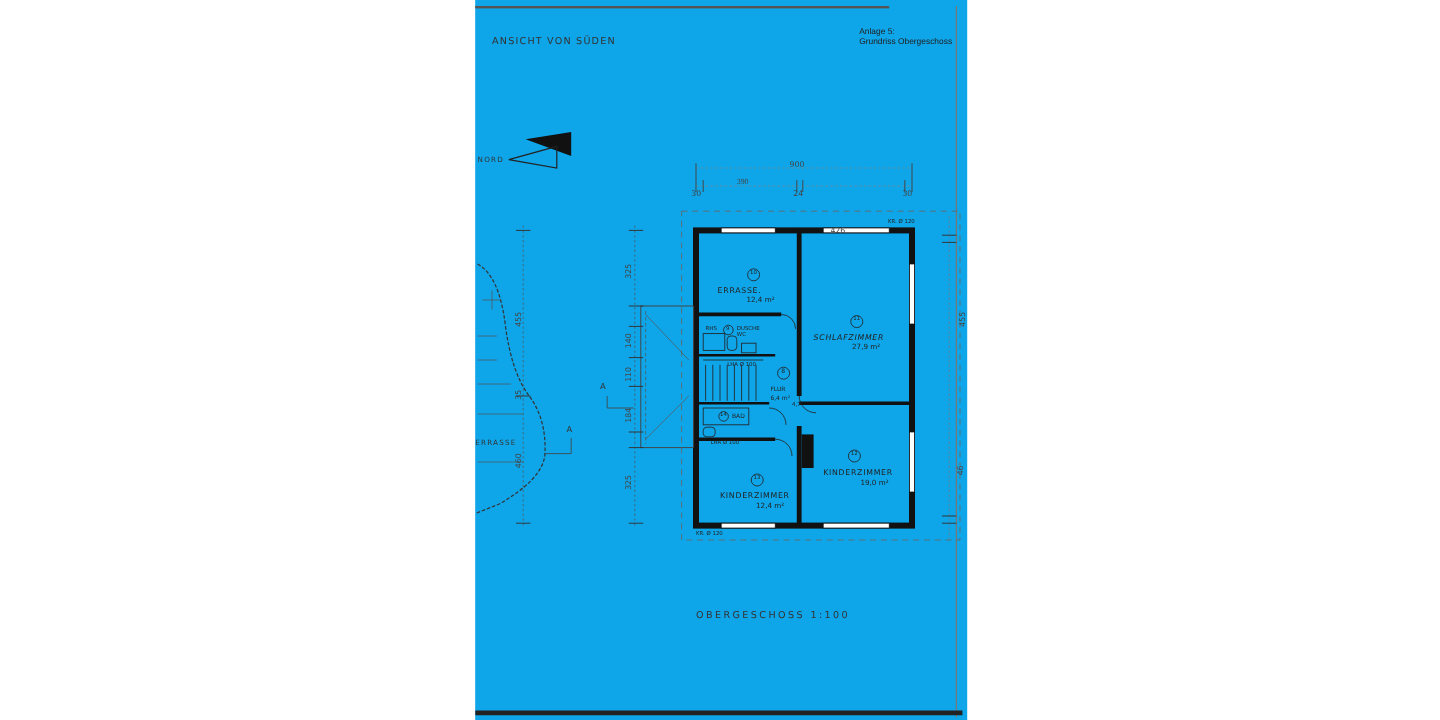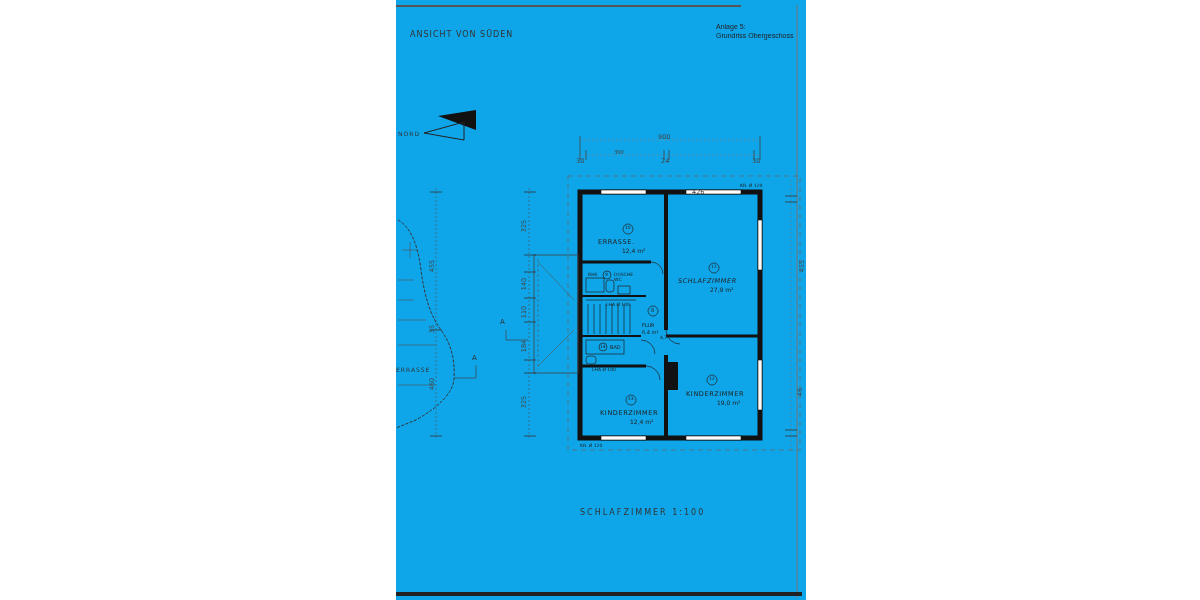--- a/index.html
+++ b/index.html
@@ -203,14 +203,14 @@
 
   <span class="abs room-label" style="left:204px;top:409px;">KINDERZIMMER</span>
   <span class="abs area" style="left:234px;top:418px;">12,4 m²</span>
 
   <span class="abs room-label" style="left:290px;top:390px;">KINDERZIMMER</span>
   <span class="abs area" style="left:321px;top:399px;">19,0 m²</span>
 
   <span class="abs small" style="left:344px;top:183px;">KR. Ø 120</span>
   <span class="abs small" style="left:184px;top:443px;">KR. Ø 120</span>
 
-  <div class="abs hand" style="left:184px;top:508px;font-size:8px;letter-spacing:2px;">SCHLAFZIMMER  1:100</div>
+  <div class="abs hand" style="left:184px;top:508px;font-size:8px;letter-spacing:2px;">OBERGESCHOSS  1:100</div>
 </div>
 
 </body></html>

